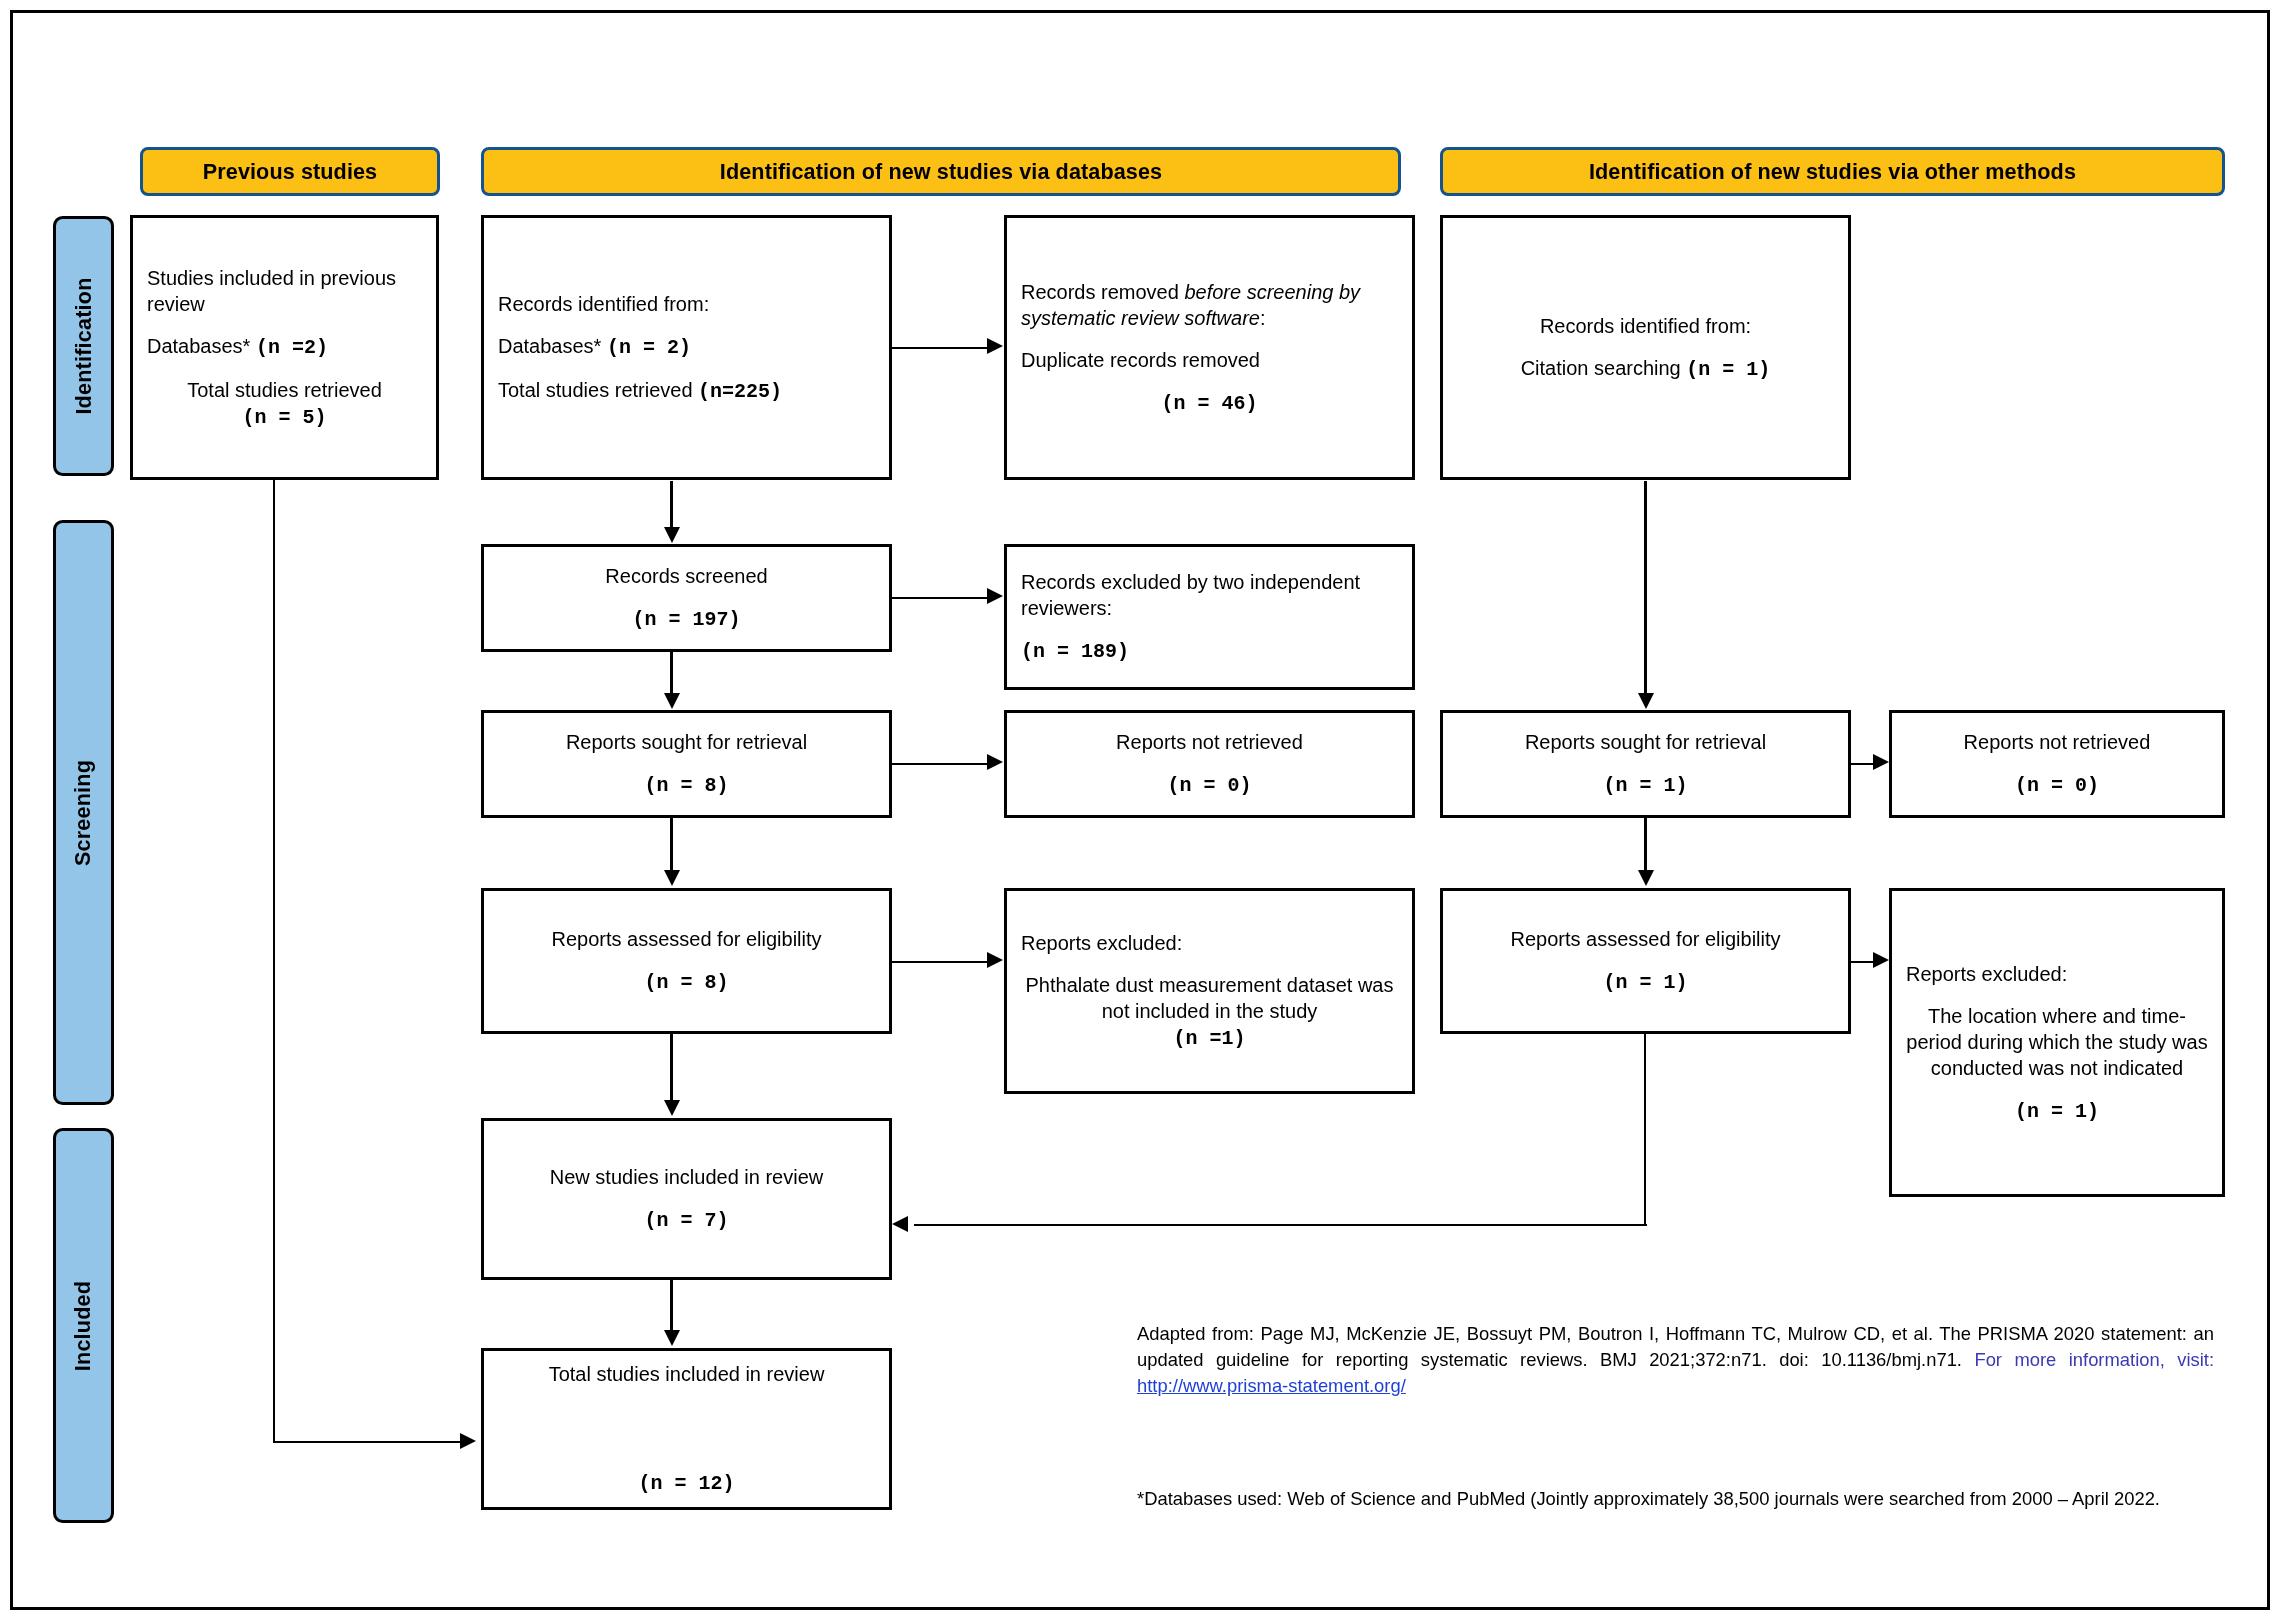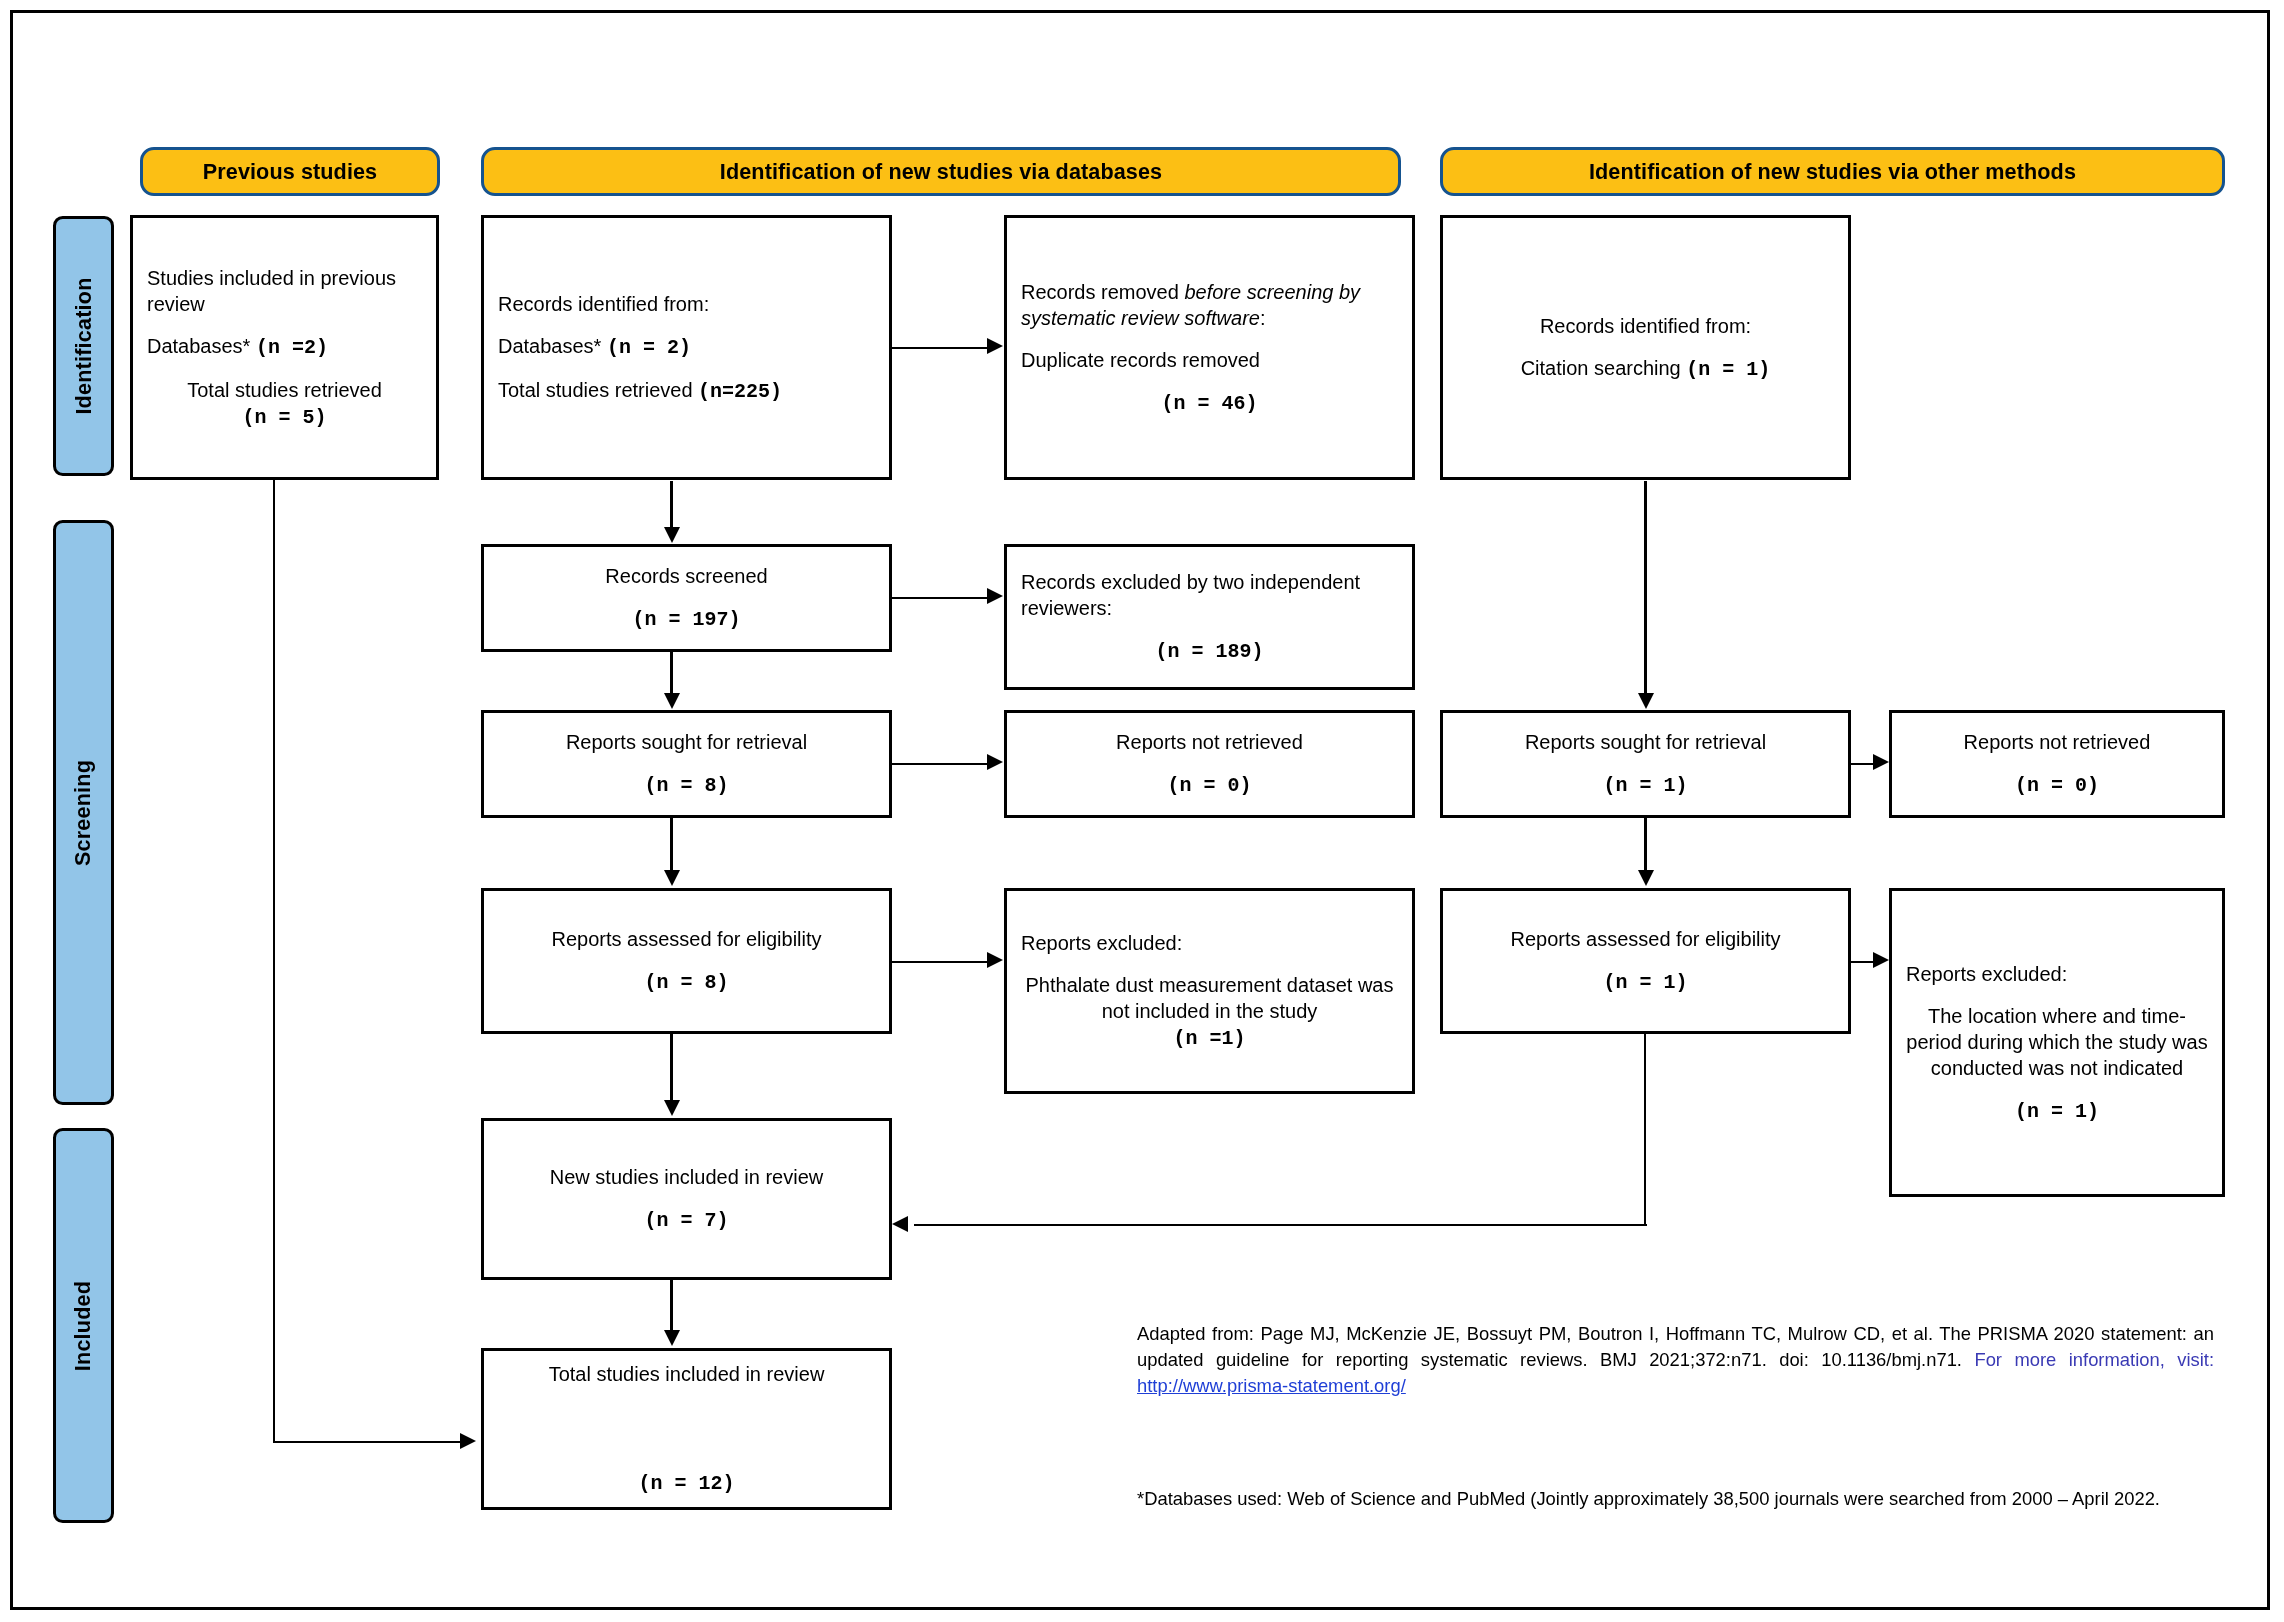--- a/index.html
+++ b/index.html
@@ -21,21 +21,21 @@
     border:3.2px solid #000000;
     box-sizing:border-box;
     background:#ffffff;
   }
 
   
   .col-header{
     position:absolute;
     background:#FCBF14;
     border:3.8px solid #15538F;
-    border-radius:14px;
+    border-radius:8px;
     box-sizing:border-box;
     display:flex;align-items:center;justify-content:center;
     font-weight:bold;
     font-size:21.6px;
     color:#000000;
     letter-spacing:0.1px;
     text-align:center;
     padding:0 24px;
   }
 
@@ -173,21 +173,21 @@
 
   <div class="box center" style="left:481px;top:544px;width:411px;height:108px;">
     <span class="ln">Records screened</span>
     <span class="gap"></span>
     <span class="ln"><b>(n = 197)</b></span>
   </div>
 
   <div class="box left" style="left:1004px;top:544px;width:411px;height:146px;">
     <span class="ln">Records excluded by two independent reviewers:</span>
     <span class="gap"></span>
-    <span class="ln" style="text-align:center;"><b>(n = 189)</b></span>
+    <span class="ln" style=""><b>(n = 189)</b></span>
   </div>
 
   <div class="box center" style="left:481px;top:710px;width:411px;height:108px;">
     <span class="ln">Reports sought for retrieval</span>
     <span class="gap"></span>
     <span class="ln"><b>(n = 8)</b></span>
   </div>
 
   <div class="box center" style="left:1004px;top:710px;width:411px;height:108px;">
     <span class="ln">Reports not retrieved</span>

